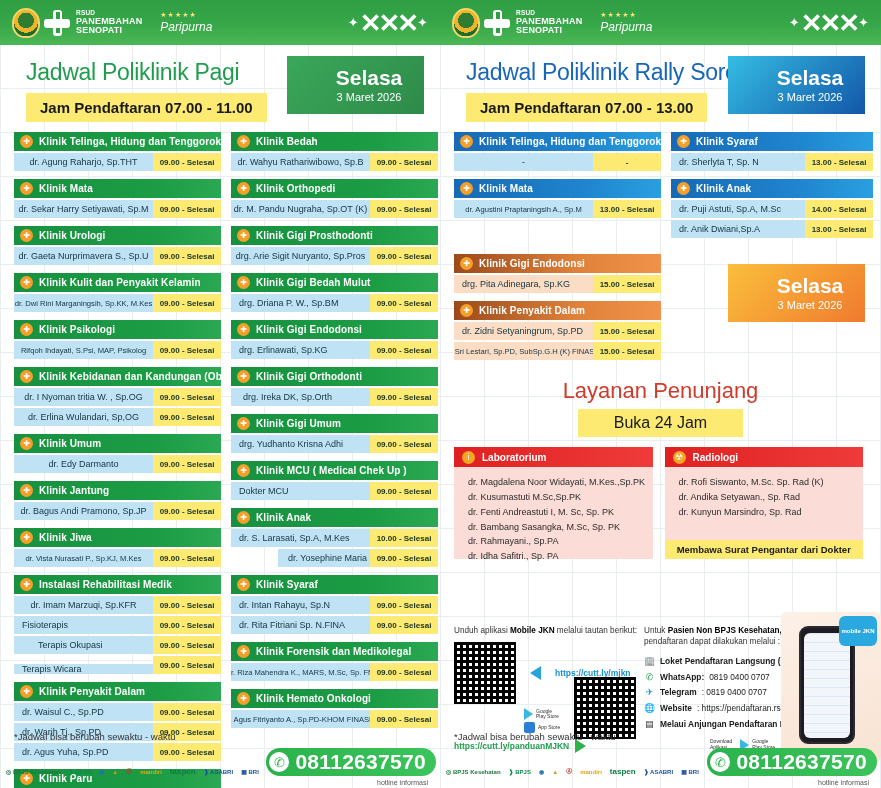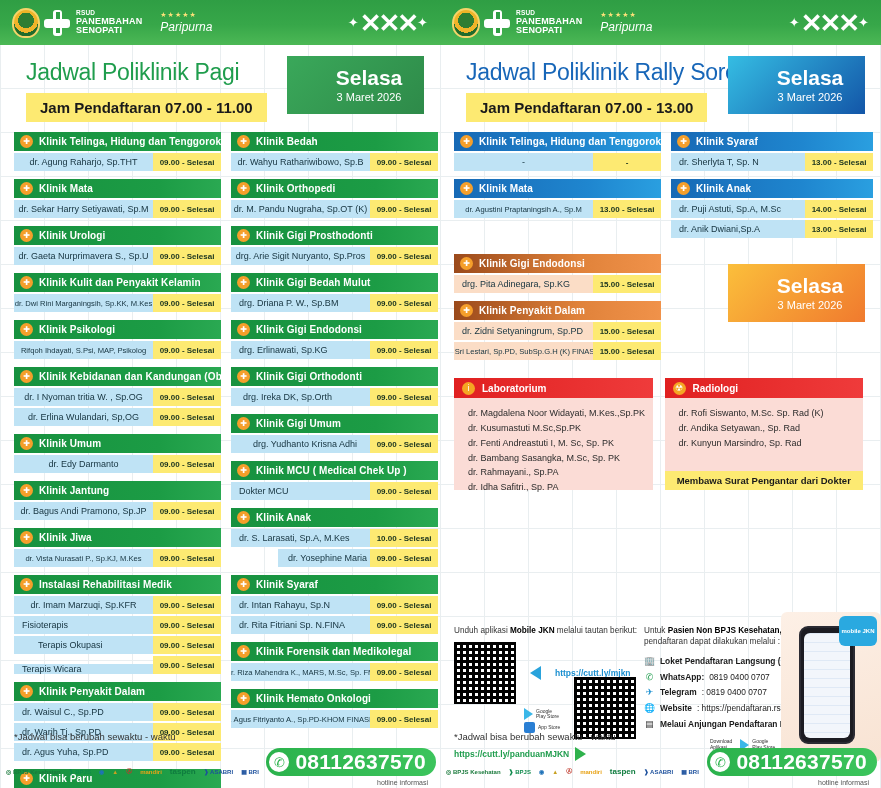--- a/index.html
+++ b/index.html
@@ -439,21 +439,21 @@
               <div class="dn" style="justify-content: flex-start; padding-left: 12px;">drg. Ireka DK, Sp.Orth</div>
               <div class="dt">09.00 - Selesai</div>
             </div>
           </div>
           <div class="clinic">
             <div class="chead">
               <span class="ic">✚</span>
               <span class="nm">Klinik Gigi Umum</span>
             </div>
             <div class="drow">
-              <div class="dn" style="justify-content: flex-start; padding-left: 22px;">drg. Yudhanto Krisna Adhi</div>
+              <div class="dn" style="justify-content: flex-start; padding-left: 8px;">drg. Yudhanto Krisna Adhi</div>
               <div class="dt">09.00 - Selesai</div>
             </div>
           </div>
           <div class="clinic">
             <div class="chead">
               <span class="ic">✚</span>
               <span class="nm">Klinik MCU ( Medical Chek Up )</span>
             </div>
             <div class="drow">
               <div class="dn" style="justify-content: flex-start; padding-left: 8px;">Dokter MCU</div>
@@ -643,20 +643,24 @@
               <div class="dt">15.00 - Selesai</div>
             </div>
             <div class="drow">
               <div class="dn tiny">dr. Sri Lestari, Sp.PD, SubSp.G.H (K) FINASIM</div>
               <div class="dt">15.00 - Selesai</div>
             </div>
           </div>
         </div>
     </div>
 
+    <div class="lp-title">
+      <h2>Layanan Penunjang</h2>
+      <div class="b24">Buka 24 Jam</div>
+    </div>
 
     <div class="svc-wrap">
       <div class="svc" style="height:112px">
         <div class="svc-head">
           <span class="ic">i</span>
           <span class="nm">Laboratorium</span>
         </div>
         <ul>
             <li>dr. Magdalena Noor Widayati, M.Kes.,Sp.PK</li>
             <li>dr. Kusumastuti M.Sc,Sp.PK</li>
@@ -696,21 +700,21 @@
               <span class="tri"></span>
               <span>Google<br>Play Store</span>
             </div>
         </div>
         <div style="display:flex;align-items:center;gap:10px;margin-top:2px;margin-left:70px">
           <div class="store">
               <span class="apl"></span>
               <span>App Store</span>
             </div>
         </div>
-        <div style="display:flex;align-items:center;gap:6px;margin-top:14px">
+        <div style="display:flex;align-items:center;gap:6px;margin-top:6px">
           <div class="qrlink" style="color:#1f9d4d">https://cutt.ly/panduanMJKN</div>
           <div class="arrow-r"></div>
         </div>
         <div class="qr" style="position:absolute;left:120px;top:52px"></div>
       </div>
 
       <div class="c2">
         <div class="txt">
           <span>Untuk </span><b>Pasien Non BPJS Kesehatan,</b><br>
           <span>pendaftaran dapat dilakukan melalui :</span>

